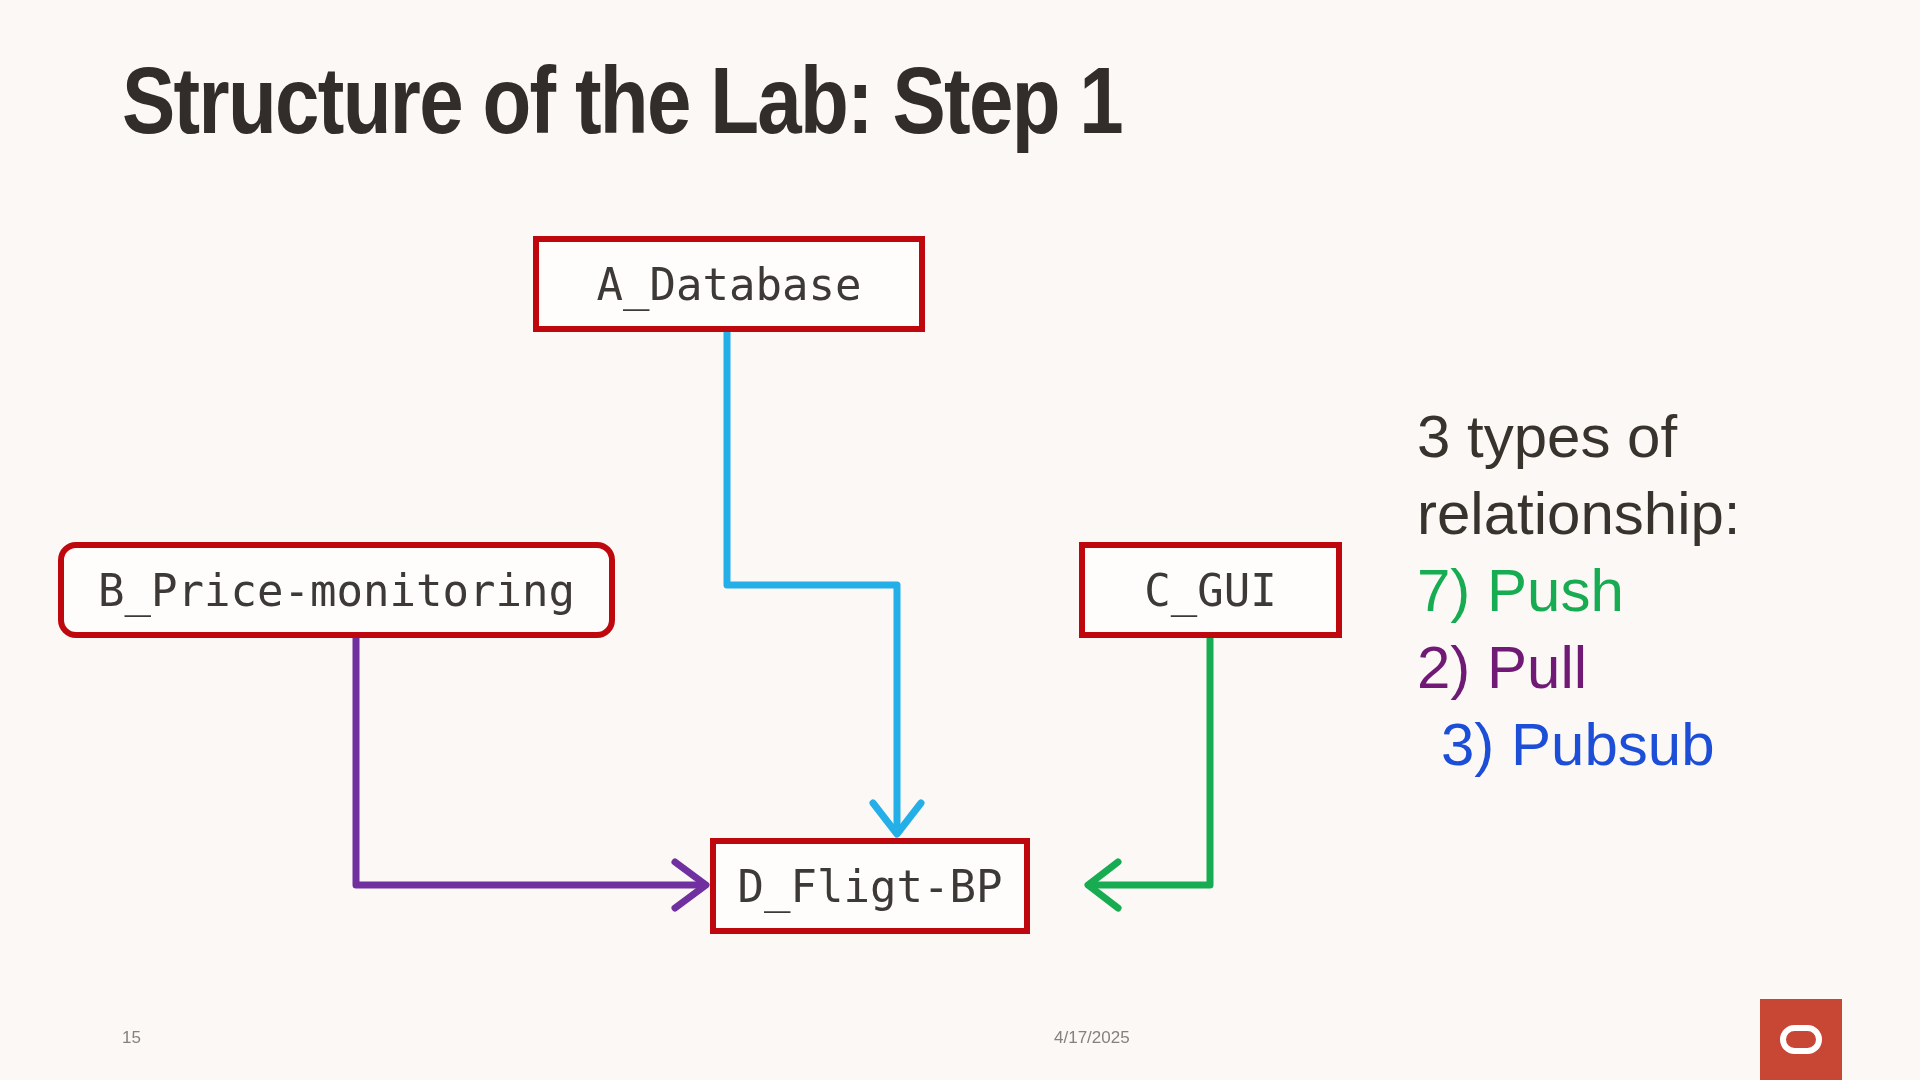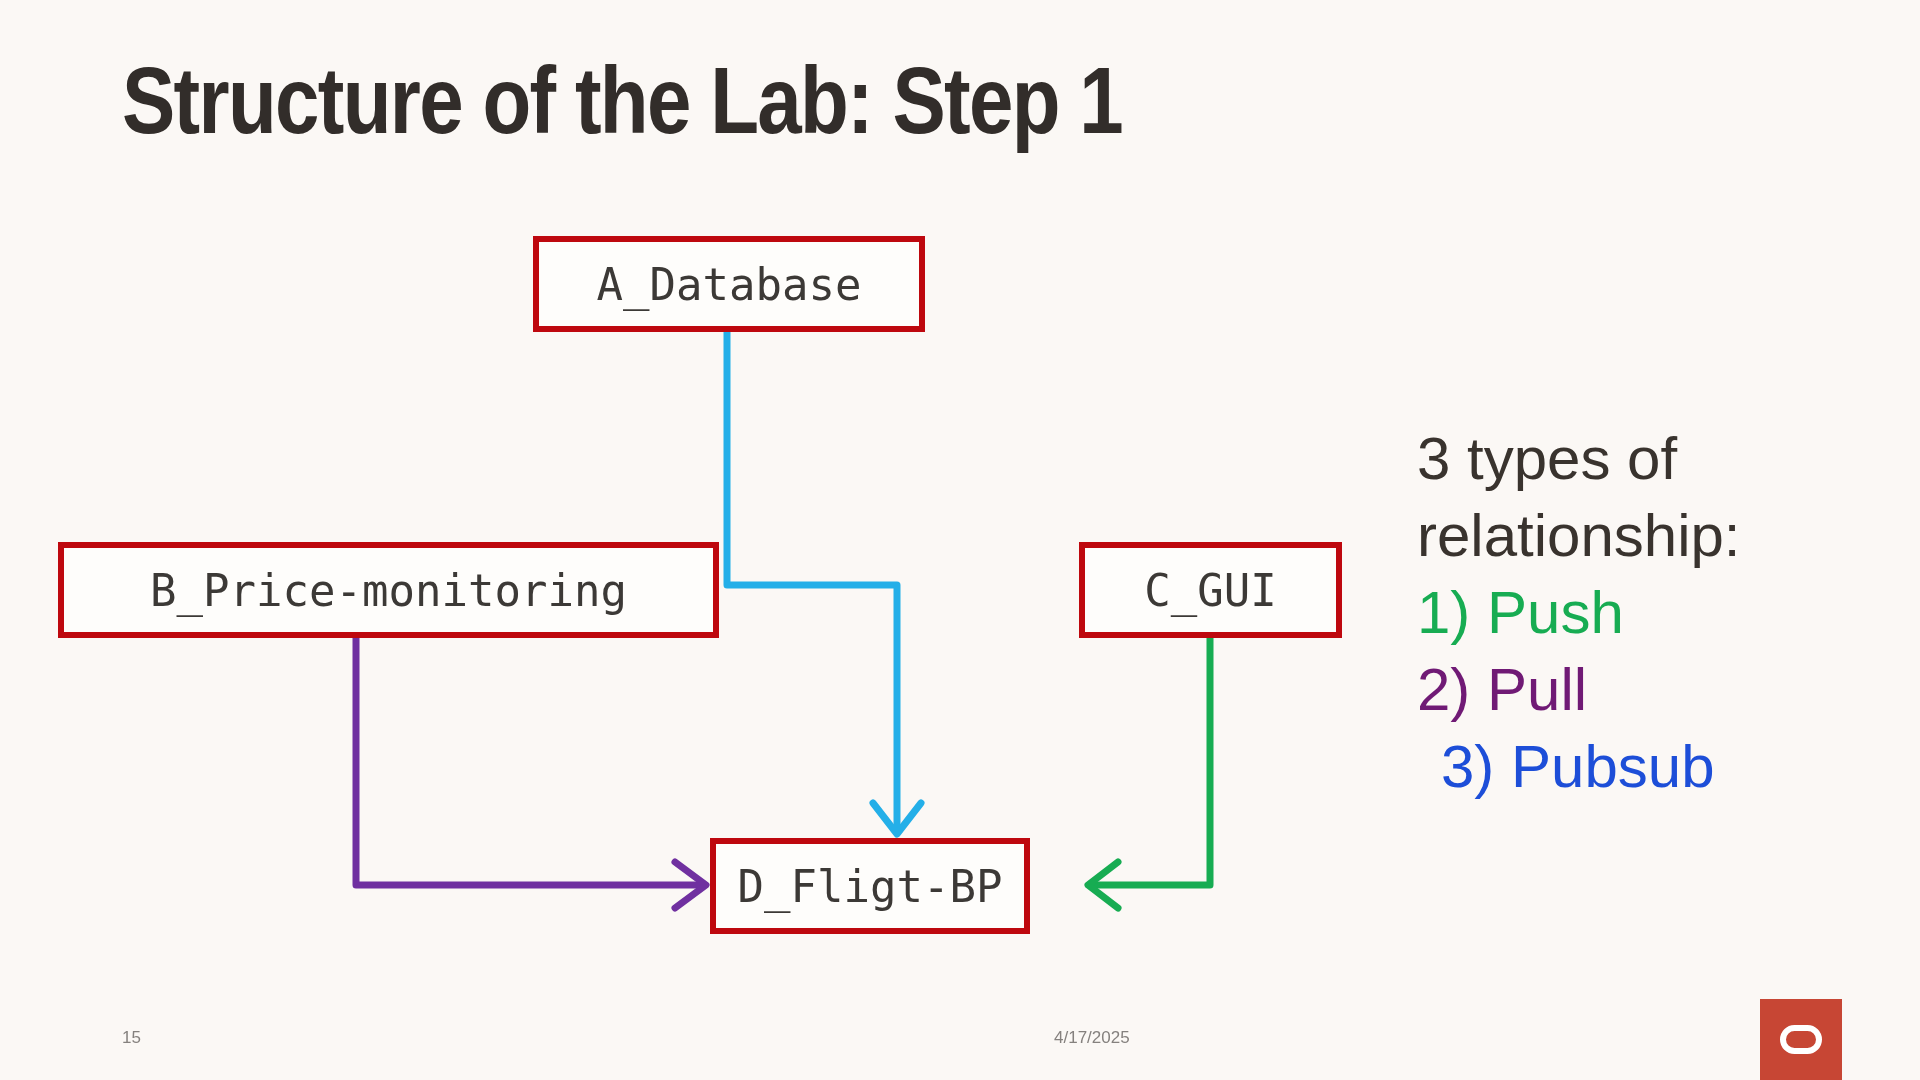--- a/index.html
+++ b/index.html
@@ -13,26 +13,26 @@
   }
 
   .edges{position:absolute;left:0;top:0;width:1920px;height:1080px;pointer-events:none;}
 
   .node{
     position:absolute;display:flex;align-items:center;justify-content:center;
     background:#FEFDFB;border:6px solid #BE080E;box-sizing:border-box;
     font-family:"DejaVu Sans Mono",monospace;font-size:44px;color:#3C3936;white-space:nowrap;
   }
   .node-a{left:533px;top:236px;width:392px;height:96px;}
-  .node-b{left:58px;top:542px;width:661px;height:96px;}
+  .node-b{left:58px;top:542px;width:557px;height:96px;border-radius:18px;}
   .node-c{left:1079px;top:542px;width:263px;height:96px;}
   .node-d{left:710px;top:838px;width:320px;height:96px;}
 
   .legend{
-    position:absolute;left:1417px;top:420px;
+    position:absolute;left:1417px;top:398px;
     font-size:60px;line-height:77px;color:#39332E;white-space:nowrap;
   }
   .legend-item{font-size:60px;line-height:77px;}
 
   .footer-text{position:absolute;top:1028px;font-size:17px;color:#85817E;white-space:nowrap;}
   .page-number{left:122px;}
   .copyright{left:178px;}
   .slide-date{left:1026px;margin-left:28px;}
 
   .oracle-logo{
@@ -74,21 +74,21 @@
   <div class="node node-c">
     <span>C_GUI</span>
   </div>
   <div class="node node-d">
     <span>D_Fligt-BP</span>
   </div>
 
   <div class="legend">
     <div>3 types of</div>
     <div>relationship:</div>
-    <div class="legend-item" style="color: rgb(23, 172, 82);">1) Push</div>
+    <div class="legend-item" style="color: rgb(23, 172, 82);">7) Push</div>
     <div class="legend-item" style="color: #701a75;">2) Pull</div>
     <div class="legend-item" style="color: #1d4ed8; margin-left: 24px;">3) Pubsub</div>
   </div>
 
   <div class="footer-text page-number">15</div>
   <div class="footer-text slide-date">4/17/2025</div>
 
   <div class="oracle-logo">
     <div class="oracle-o"></div>
   </div>

